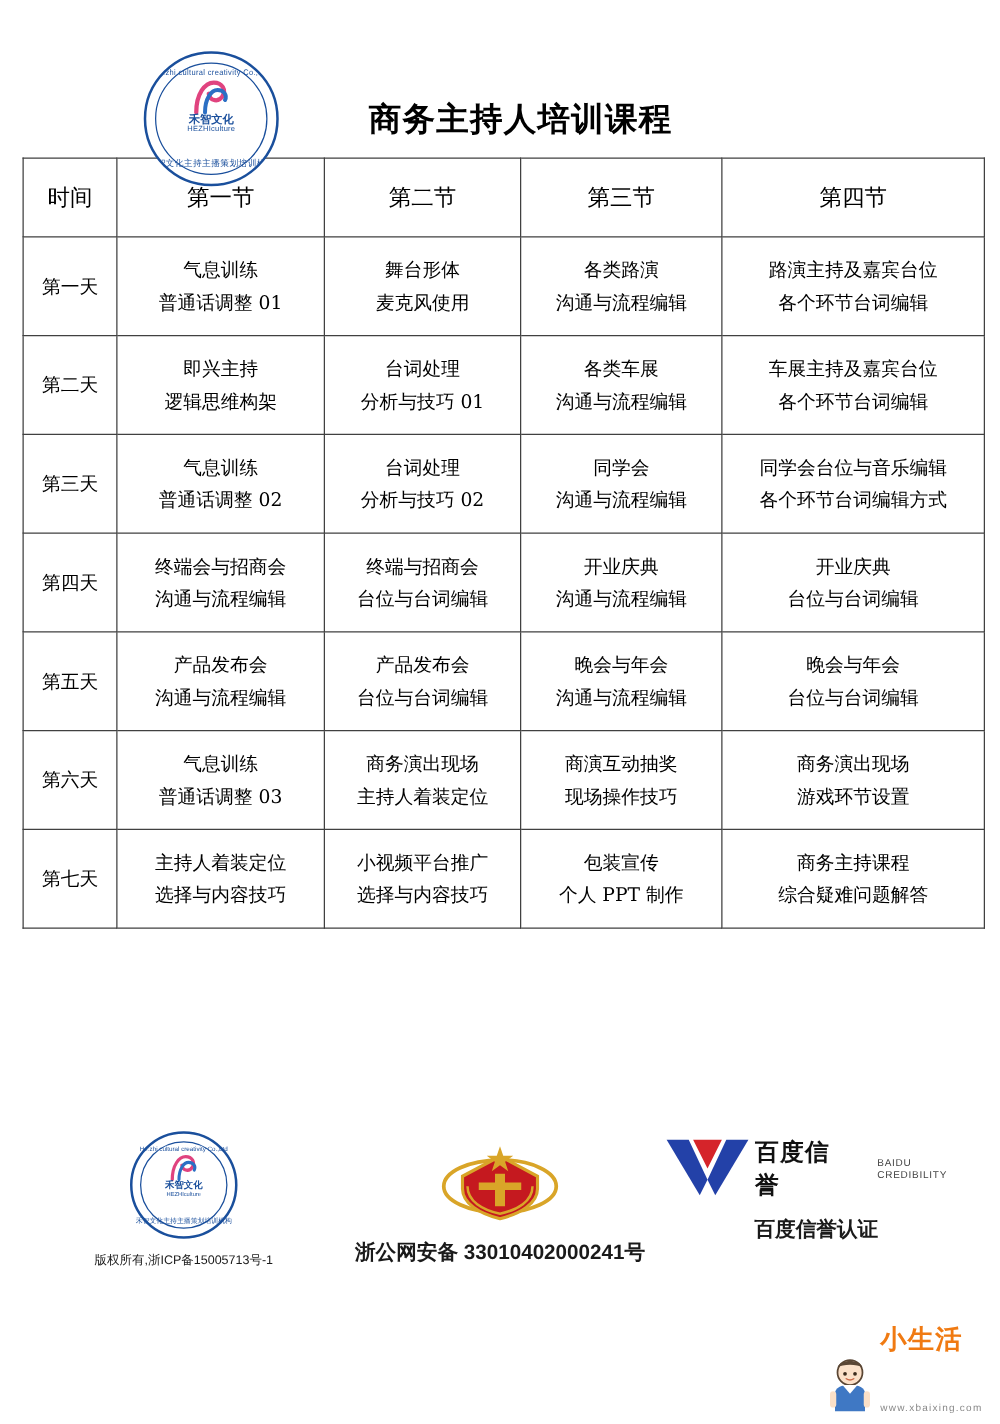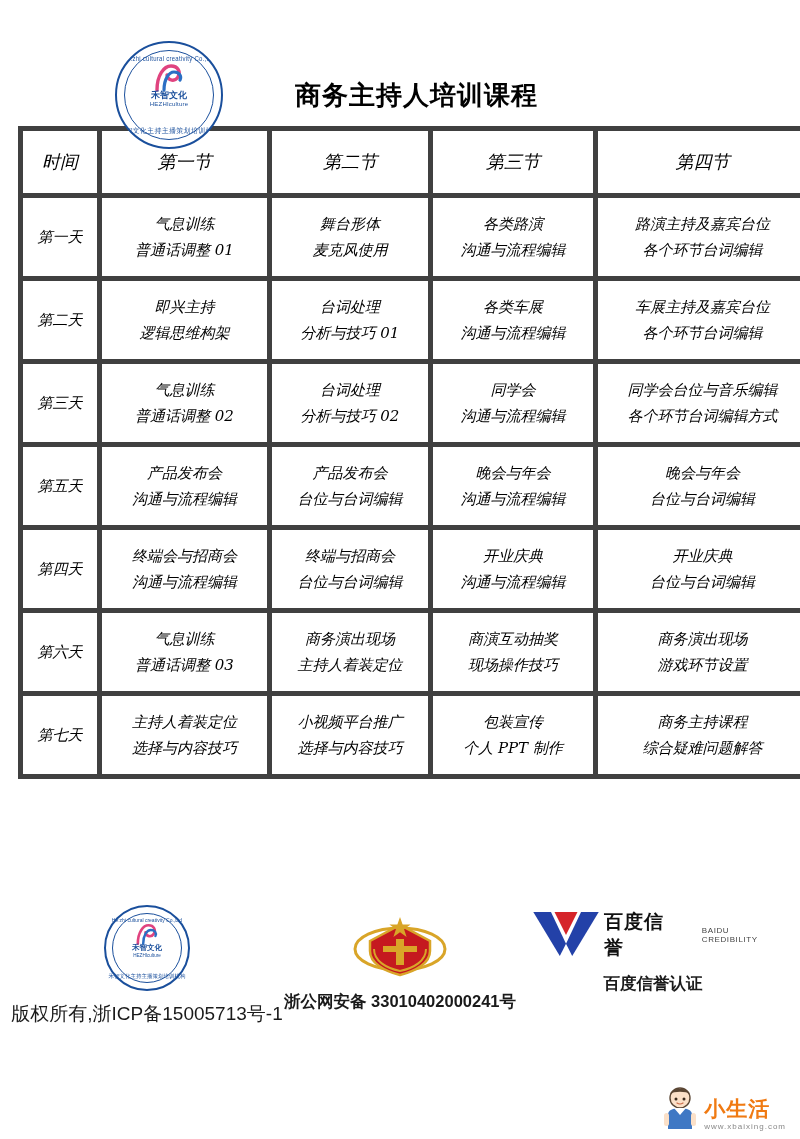--- a/index.html
+++ b/index.html
@@ -94,27 +94,26 @@
     padding: 16px 18px 0 18px;
   }
   table.schedule {
     width: 764px;
     border-collapse: collapse;
     table-layout: fixed;
     font-family: "DejaVu Serif", "Liberation Serif", serif;
   }
   table.schedule th,
   table.schedule td {
-    border: 5px solid #404040;
+    border: 1px solid #404040;
     text-align: center;
     vertical-align: middle;
     font-size: 15px;
     color: #000000;
     padding: 0;
-    font-style: italic;
   }
   table.schedule thead th {
     height: 62px;
     font-weight: normal;
     font-size: 18px;
   }
   table.schedule tbody td {
     height: 78px;
     line-height: 1.75;
   }
@@ -138,21 +137,21 @@
     padding: 0 22px;
     box-sizing: border-box;
   }
   .footer-block {
     display: flex;
     flex-direction: column;
     align-items: center;
     width: 250px;
   }
   .footer-caption {
-    font-size: 19px;
+    font-size: 10px;
     color: #1a1a1a;
     margin-top: 10px;
     white-space: nowrap;
     font-family: "Liberation Sans", sans-serif;
   }
   .footer-caption.bold {
     font-weight: bold;
     font-size: 16.5px;
   }
 
@@ -201,21 +200,21 @@
 
   
   .watermark {
     position: absolute;
     right: 14px;
     bottom: 8px;
     display: flex;
     align-items: flex-end;
   }
   .wm-mascot { width: 40px; height: 46px; }
-  .wm-text { margin-left: 4px; display: flex; flex-direction: column; }
+  .wm-text { margin-left: 4px; display: flex; flex-direction: column; gap: 37px; }
   .wm-cn {
     font-size: 21px; font-weight: bold; color: #f07a12;
     line-height: 1; letter-spacing: 1px;
   }
   .wm-en {
     font-size: 8px; color: #888; letter-spacing: 1px; margin-top: 3px;
   }
 </style>
 </head>
 <body>
@@ -304,55 +303,55 @@
           <span class="cell-line">同学会</span>
           <span class="cell-line">沟通与流程编辑</span>
         </td>
         <td>
           <span class="cell-line">同学会台位与音乐编辑</span>
           <span class="cell-line">各个环节台词编辑方式</span>
         </td>
       </tr>
 
       <tr>
+        <td>第四天</td>
+        <td>
+          <span class="cell-line">终端会与招商会</span>
+          <span class="cell-line">沟通与流程编辑</span>
+        </td>
+        <td>
+          <span class="cell-line">终端与招商会</span>
+          <span class="cell-line">台位与台词编辑</span>
+        </td>
+        <td>
+          <span class="cell-line">开业庆典</span>
+          <span class="cell-line">沟通与流程编辑</span>
+        </td>
+        <td>
+          <span class="cell-line">开业庆典</span>
+          <span class="cell-line">台位与台词编辑</span>
+        </td>
+      </tr>
+
+      <tr>
         <td>第五天</td>
         <td>
           <span class="cell-line">产品发布会</span>
           <span class="cell-line">沟通与流程编辑</span>
         </td>
         <td>
           <span class="cell-line">产品发布会</span>
           <span class="cell-line">台位与台词编辑</span>
         </td>
         <td>
           <span class="cell-line">晚会与年会</span>
           <span class="cell-line">沟通与流程编辑</span>
         </td>
         <td>
           <span class="cell-line">晚会与年会</span>
-          <span class="cell-line">台位与台词编辑</span>
-        </td>
-      </tr>
-
-      <tr>
-        <td>第四天</td>
-        <td>
-          <span class="cell-line">终端会与招商会</span>
-          <span class="cell-line">沟通与流程编辑</span>
-        </td>
-        <td>
-          <span class="cell-line">终端与招商会</span>
-          <span class="cell-line">台位与台词编辑</span>
-        </td>
-        <td>
-          <span class="cell-line">开业庆典</span>
-          <span class="cell-line">沟通与流程编辑</span>
-        </td>
-        <td>
-          <span class="cell-line">开业庆典</span>
           <span class="cell-line">台位与台词编辑</span>
         </td>
       </tr>
 
       <tr>
         <td>第六天</td>
         <td>
           <span class="cell-line">气息训练</span>
           <span class="cell-line">普通话调整 03</span>
         </td>

